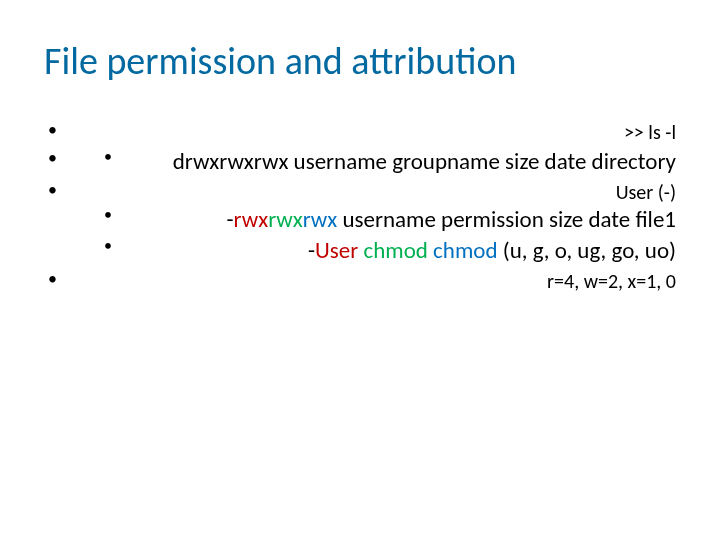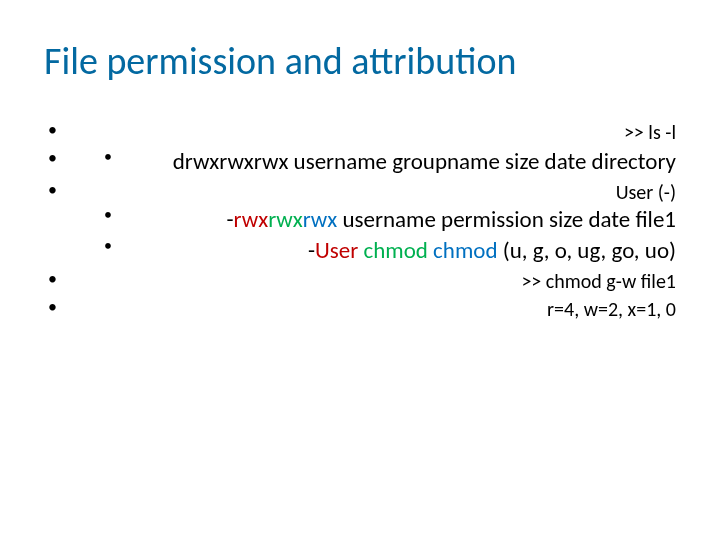--- a/index.html
+++ b/index.html
@@ -74,15 +74,14 @@
     <span>User (-)</span>
     <ul class="level2">
       <li>
         <span>-</span><span class="red">rwx</span><span class="green">rwx</span><span class="blue">rwx</span><span> username permission size date file1</span>
       </li>
       <li>
         <span>-</span><span class="red">User</span><span>  </span><span class="green">chmod</span><span>  </span><span class="blue">chmod</span><span> (u, g, o, ug, go, uo)</span>
       </li>
     </ul>
   </li>
-  <li>&gt;&gt; chmod g-w file1</li>
   <li>r=4, w=2, x=1, 0</li>
 </ul>
 
 </body></html>

